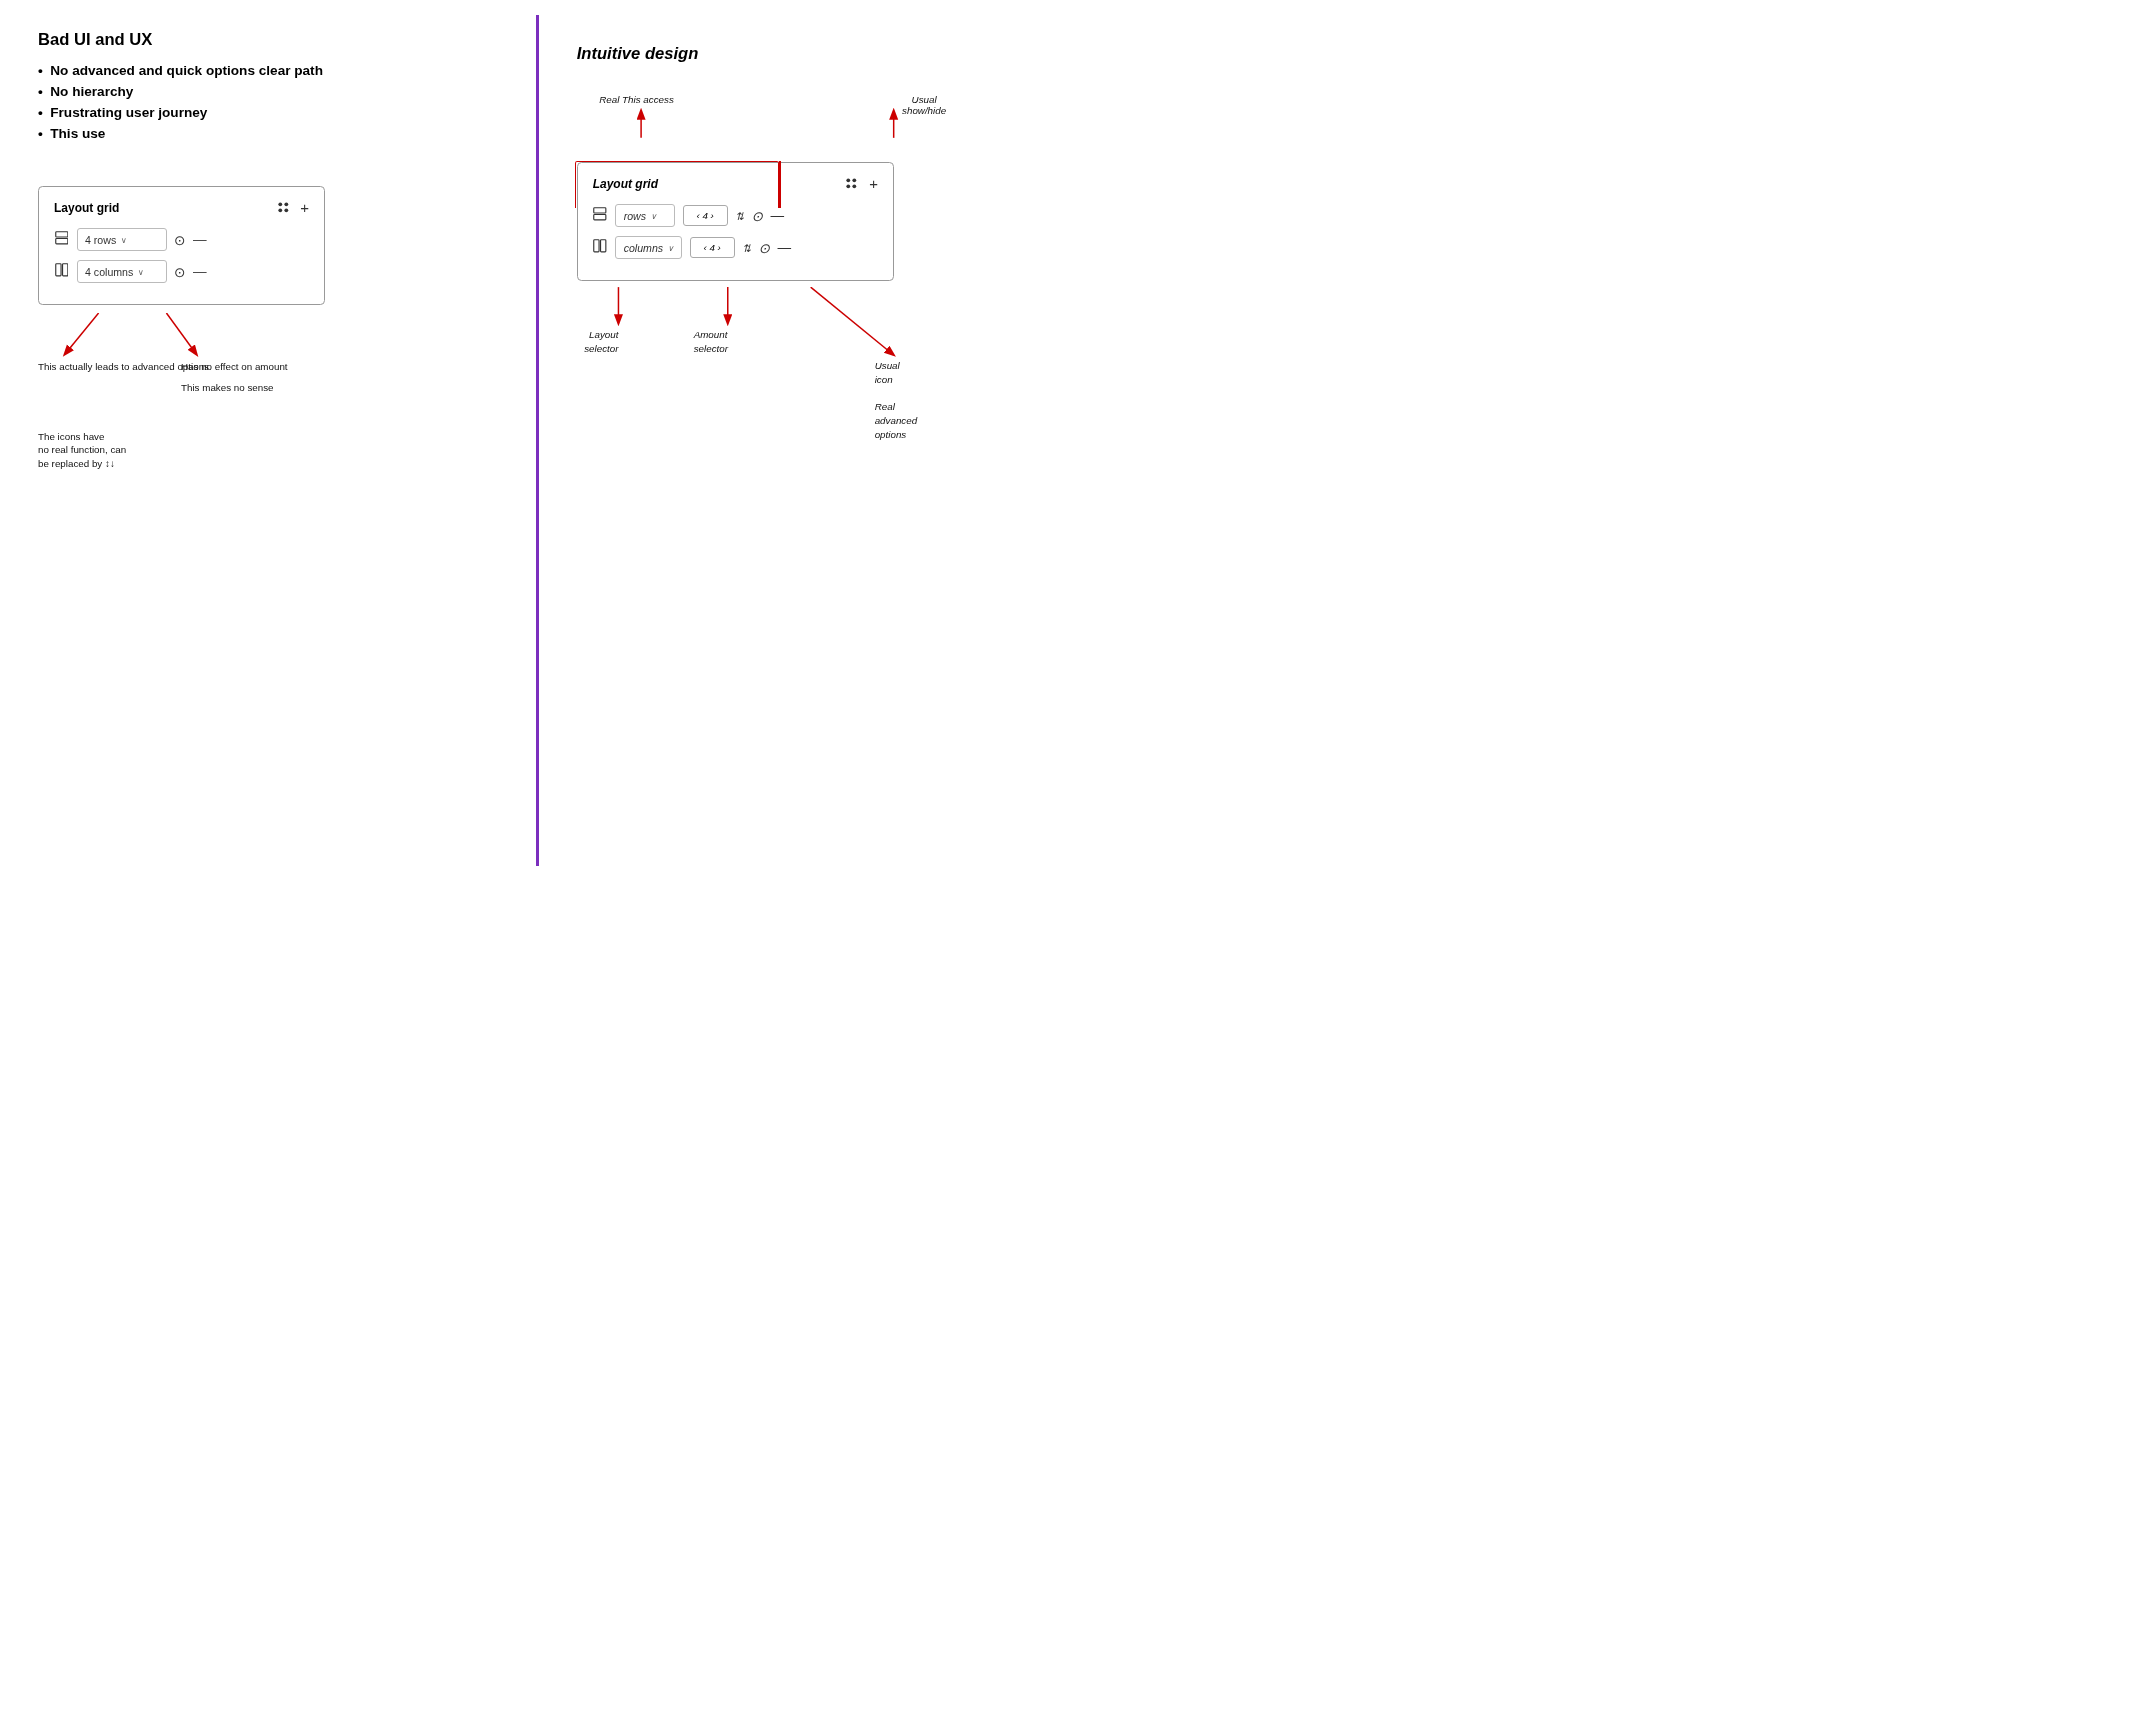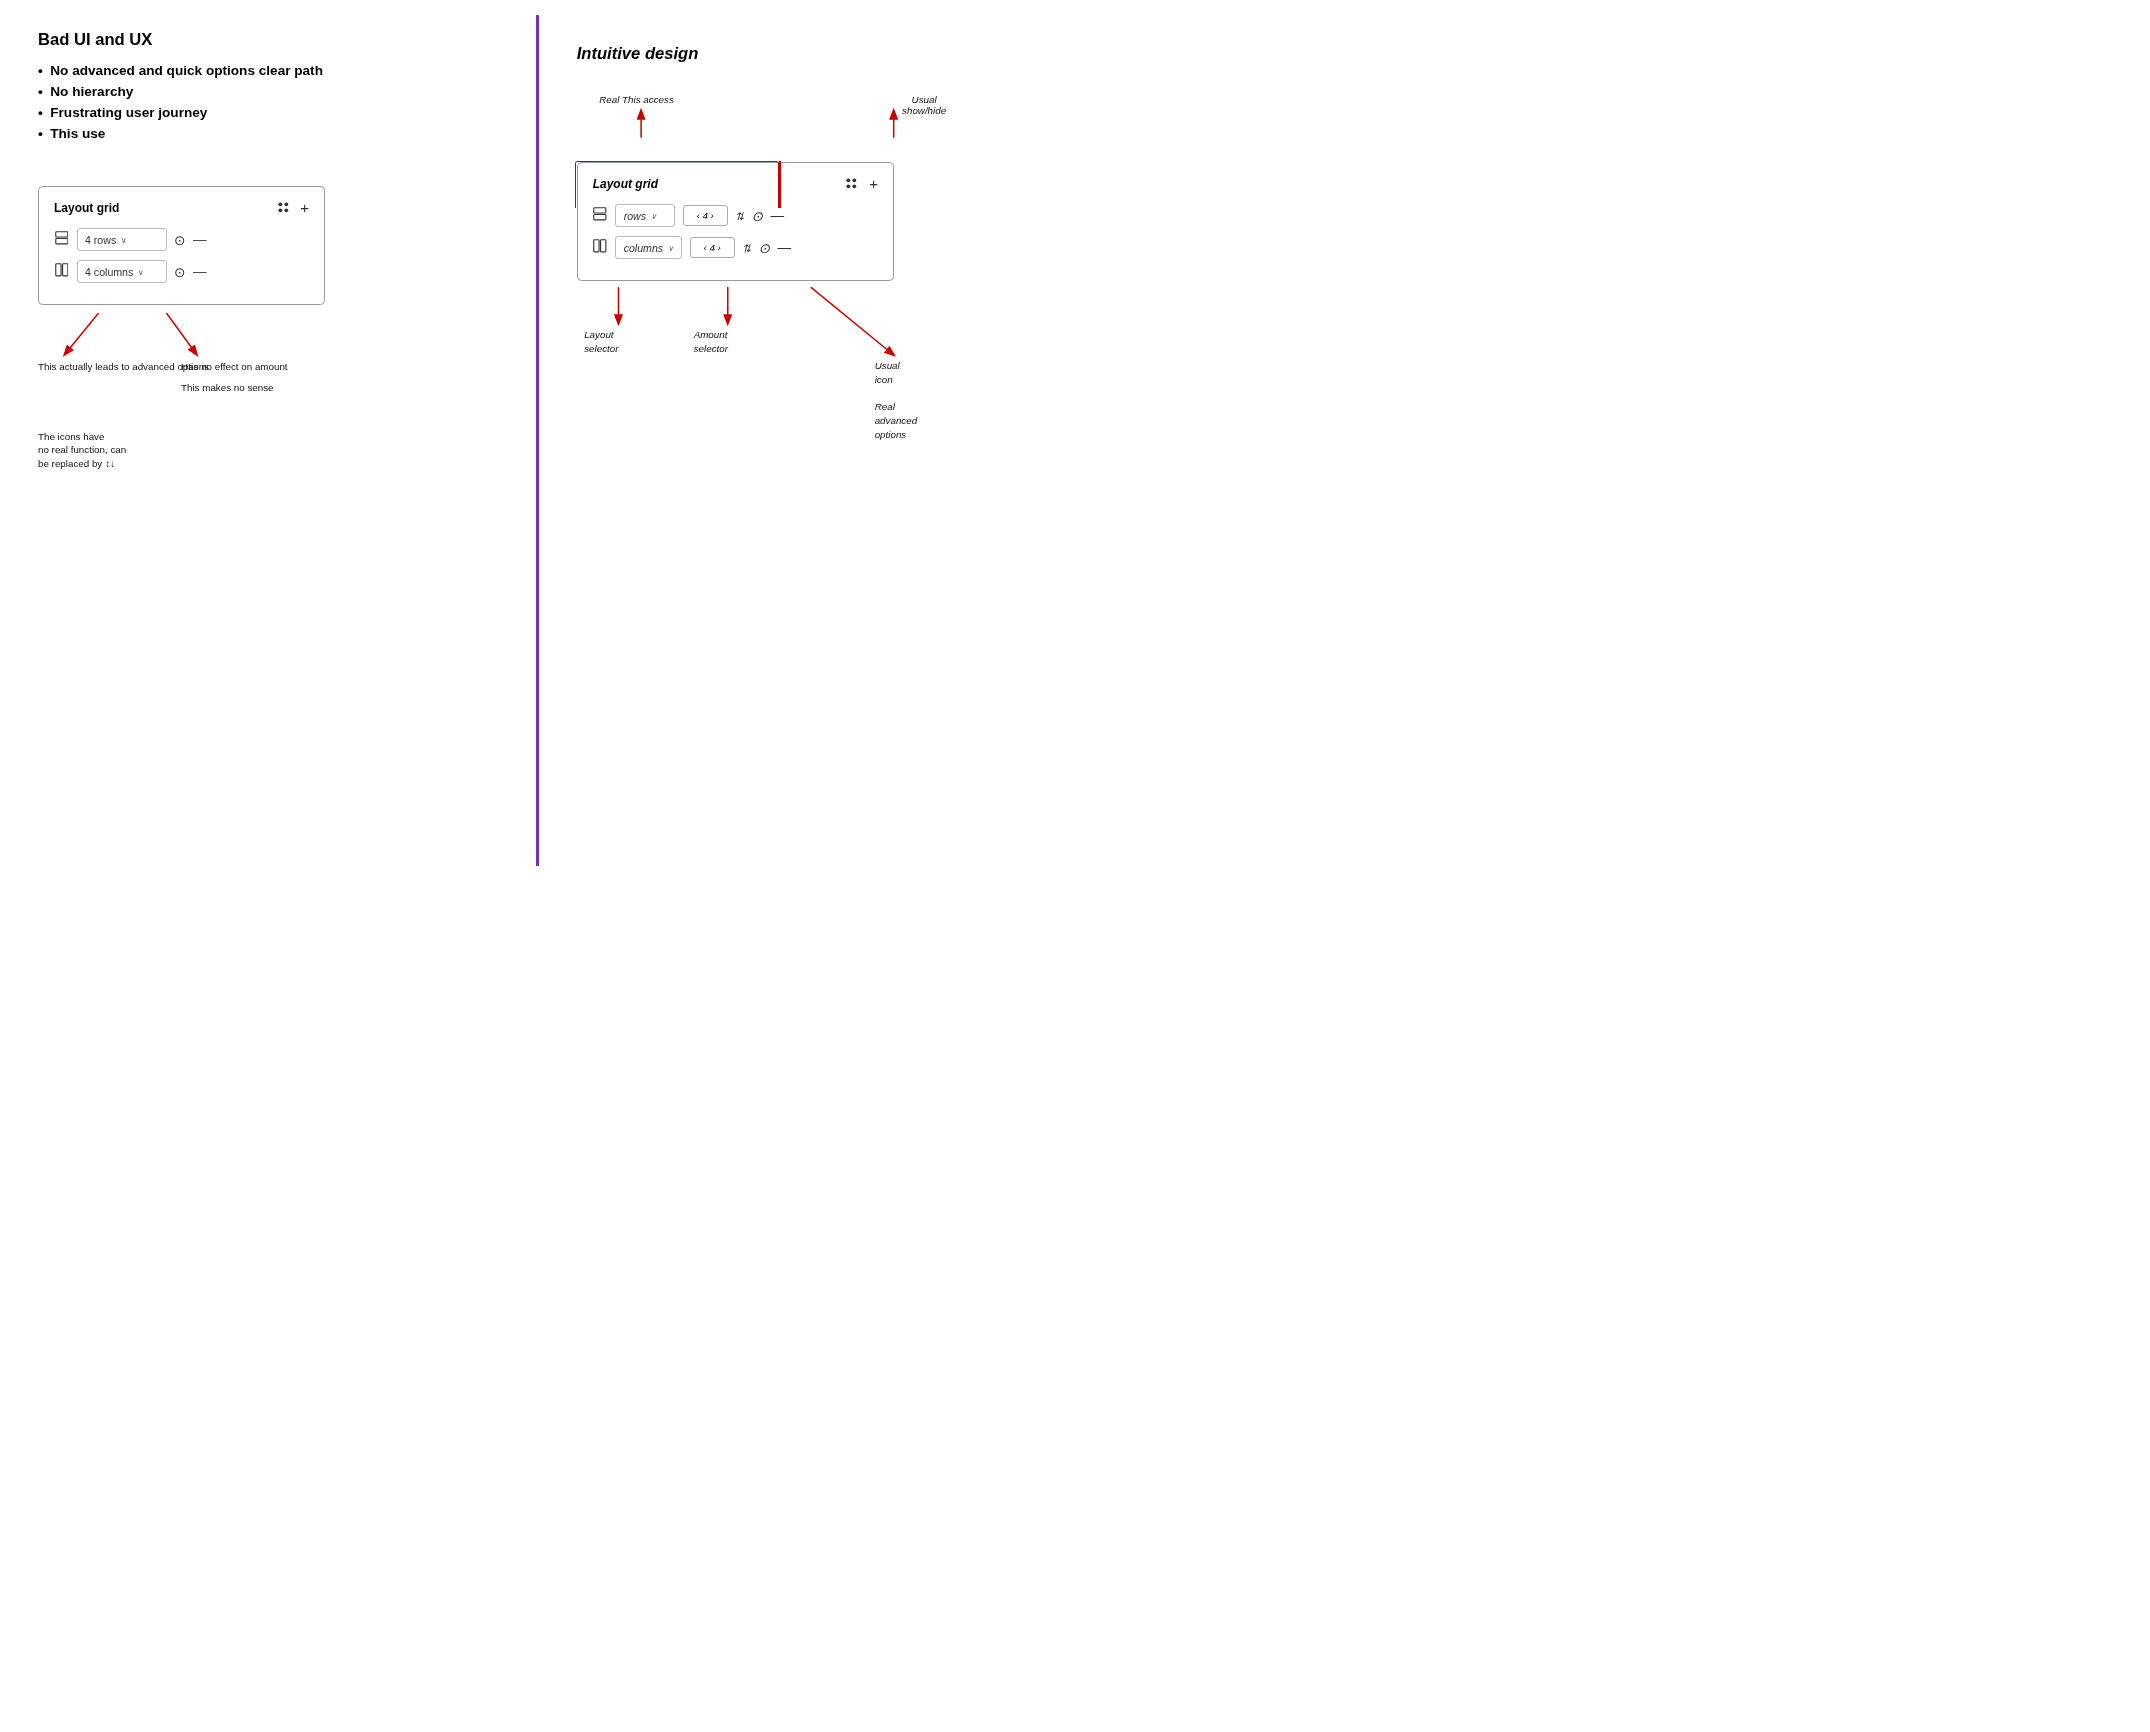--- a/index.html
+++ b/index.html
@@ -368,21 +368,21 @@
               <path d="M0,0 L0,6 L8,3 z" fill="#cc0000"></path>
             </marker>
           </defs>
 
           <line x1="55" y1="0" x2="55" y2="48" stroke="#cc0000" stroke-width="2" marker-end="url(#arrowR1)"></line>
 
           <line x1="200" y1="0" x2="200" y2="48" stroke="#cc0000" stroke-width="2" marker-end="url(#arrowR2)"></line>
 
           <line x1="310" y1="0" x2="420" y2="90" stroke="#cc0000" stroke-width="2" marker-end="url(#arrowR3)"></line>
         </svg>
-        <div style="position: absolute; left: 7.5px; top: 41px; font-size: 9.8px; color: #111; line-height: 1.4;">
+        <div style="position: absolute; left: 7.5px; top: 41px; font-size: 9.8px; color: #111; line-height: 1.4; text-align: right;">
           Layout<br>selector
         </div>
         <div style="position: absolute; left: 117px; top: 41px; font-size: 9.8px; color: #111; line-height: 1.4;">
           Amount<br>selector
         </div>
         <div style="position: absolute; left: 298px; top: 72px; font-size: 9.8px; color: #111; line-height: 1.4;">
           Usual<br>icon<br><br>Real<br>advanced<br>options
         </div>
       </div>
     </div>

